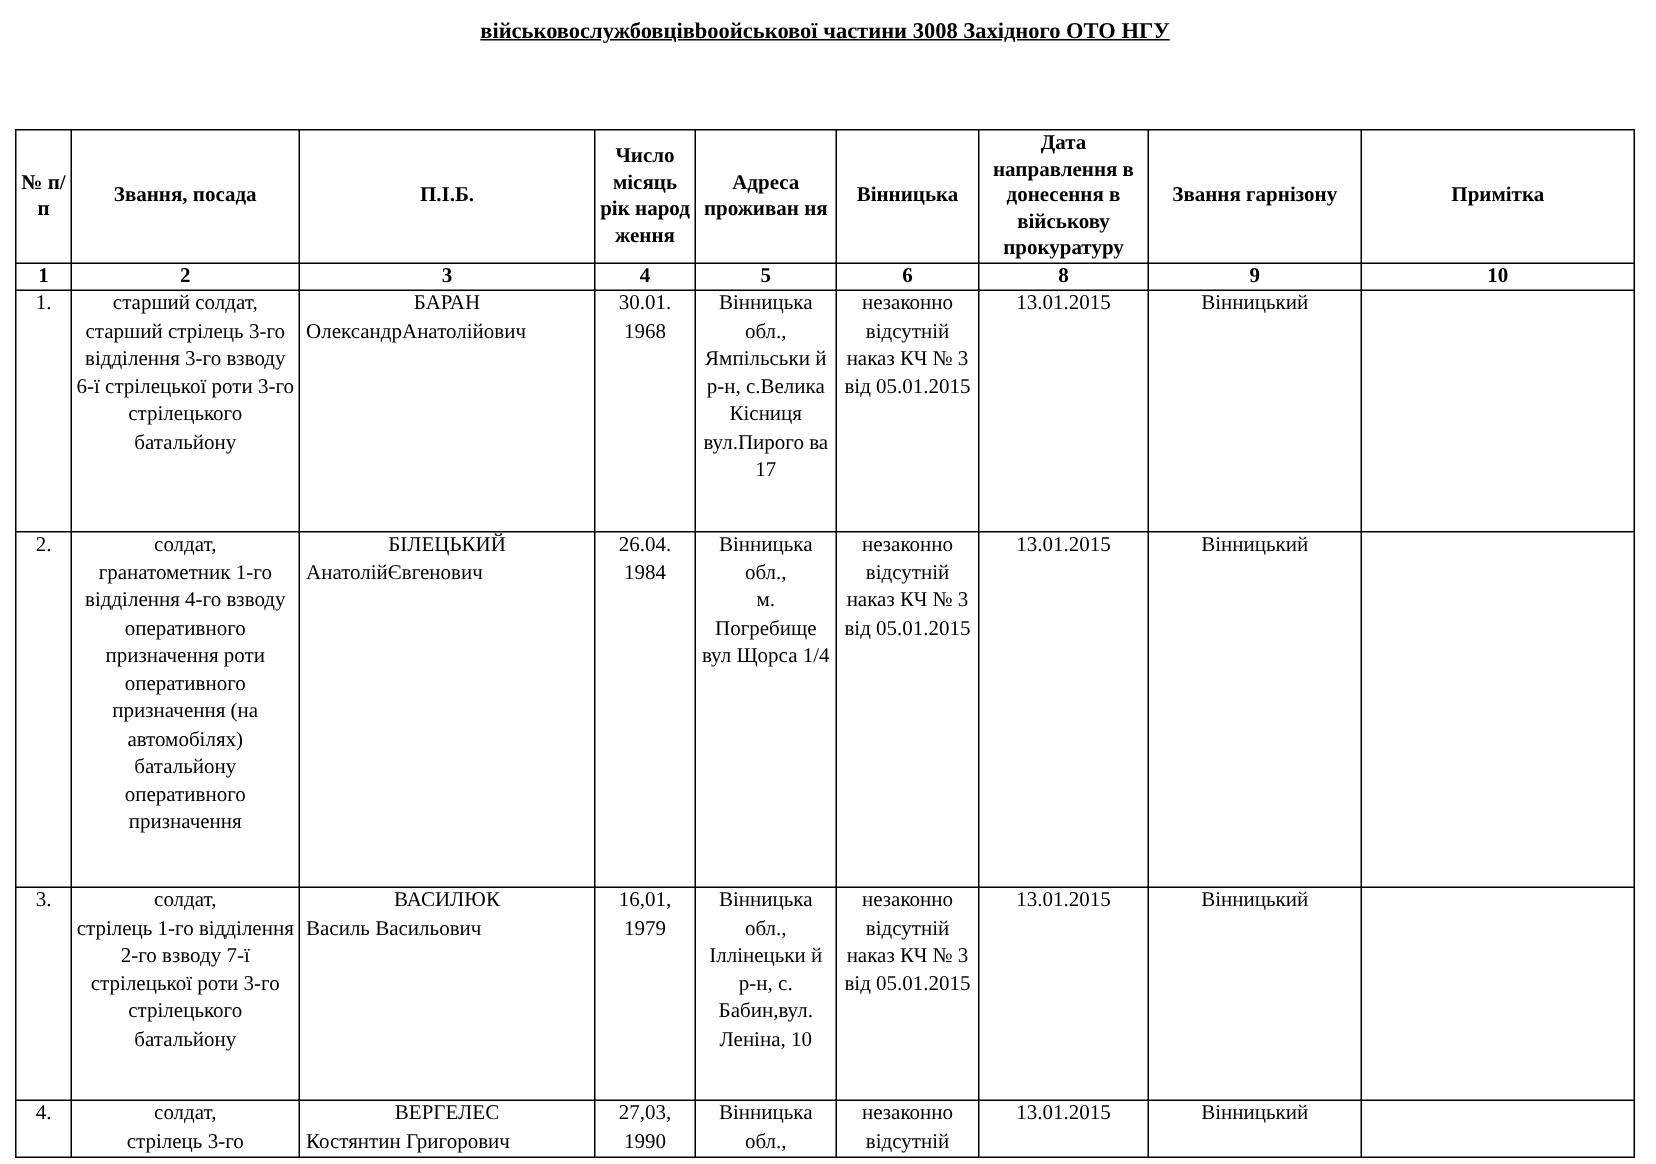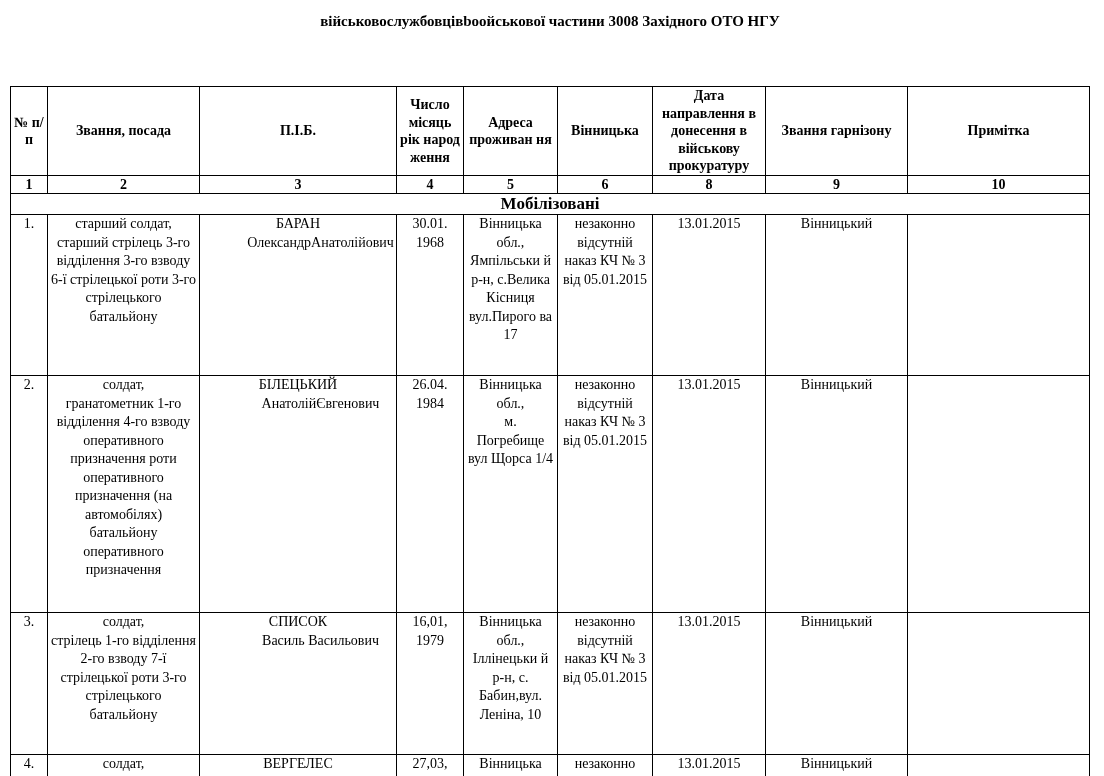--- a/index.html
+++ b/index.html
@@ -5,39 +5,39 @@
   html, body { margin: 0; padding: 0; background: #ffffff; }
   body {
     width: 1104px; height: 776px; overflow: hidden; position: relative;
     font-family: "Liberation Serif", "DejaVu Serif", serif; color: #000;
   }
   .title-block {
     position: absolute; left: 0; top: 12px; width: 1100px;
     text-align: center; font-weight: bold;
   }
   .title-main { font-size: 16px; line-height: 19px; }
-  .title-sub { font-size: 15px; line-height: 18px; }
+  .title-sub { font-size: 15px; line-height: 18px; text-decoration: underline; }
   table.roster {
     position: absolute; left: 10px; top: 86px;
     border-collapse: collapse; table-layout: fixed;
     width: 1079px;
   }
   table.roster td, table.roster th {
     border: 1.5px solid #000; padding: 0 2px; vertical-align: top;
     font-size: 14px; line-height: 18.5px; text-align: center;
     word-wrap: break-word; overflow: hidden;
   }
   th { font-weight: bold; font-size: 13.5px; vertical-align: middle !important; }
   tr.hdr th { height: 88px; line-height: 17.5px; padding: 0 1px; }
   tr.num th { height: 17px; line-height: 17px; font-size: 14px; }
   tr.section td { height: 20px; font-weight: bold; font-size: 17px; line-height: 20px; vertical-align: middle; }
   td.col-no { text-align: left; padding-left: 14px; }
   td.col-name { text-align: center; padding-left: 4px; }
   td.col-name .surname { display: block; }
-  td.col-name .given { display: block; text-align: center; padding-left: 2px; margin-left: 43px; }
+  td.col-name .given { display: block; text-align: left; padding-left: 2px; }
   td.mid { vertical-align: middle; }
   td.garrison { vertical-align: middle; }
   tr.r1 td { height: 146px; }
   tr.r2 td { height: 220px; }
   tr.r3 td { height: 127px; }
   tr.r4 td { height: 35px; }
   .pre { white-space: pre-line; }
 </style>
 </head>
 <body>
@@ -74,23 +74,20 @@
     <th>1</th>
     <th>2</th>
     <th>3</th>
     <th>4</th>
     <th>5</th>
     <th>6</th>
     <th>8</th>
     <th>9</th>
     <th>10</th>
   </tr>
-  <tr class="section">
-    <td colspan="9">Мобілізовані</td>
-  </tr>
 
   <tr class="r1">
     <td class="col-no">1.</td>
     <td class="pre mid">старший солдат,
 старший стрілець 3-го відділення 3-го взводу 6-ї стрілецької роти 3-го стрілецького батальйону</td>
     <td class="col-name">
       <span class="surname">БАРАН</span>
       <span class="given">ОлександрАнатолійович</span>
     </td>
     <td class="pre">30.01.
@@ -119,21 +116,21 @@
     <td class="mid">13.01.2015</td>
     <td class="garrison" style="padding-bottom:16px">Вінницький</td>
     <td></td>
   </tr>
 
   <tr class="r3">
     <td class="col-no">3.</td>
     <td class="pre">солдат,
 стрілець 1-го відділення  2-го взводу 7-ї стрілецької роти 3-го стрілецького батальйону</td>
     <td class="col-name">
-      <span class="surname">СПИСОК</span>
+      <span class="surname">ВАСИЛЮК</span>
       <span class="given">Василь Васильович</span>
     </td>
     <td class="pre">16,01,
 1979</td>
     <td>Вінницька обл., Іллінецьки й р-н, с. Бабин,вул. Леніна, 10</td>
     <td class="mid">незаконно відсутній наказ КЧ № 3 від 05.01.2015</td>
     <td class="mid">13.01.2015</td>
     <td class="garrison" style="padding-bottom:14px">Вінницький</td>
     <td></td>
   </tr>

